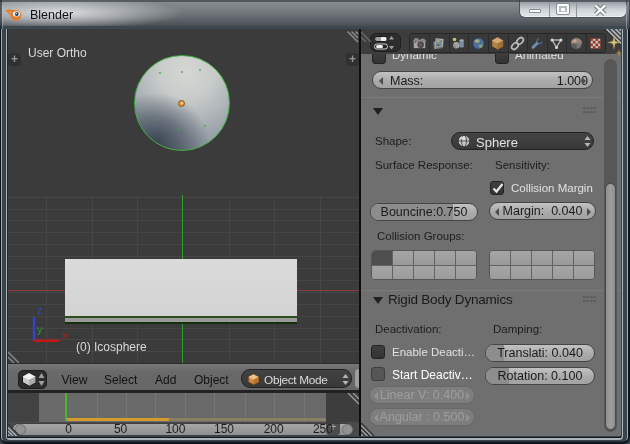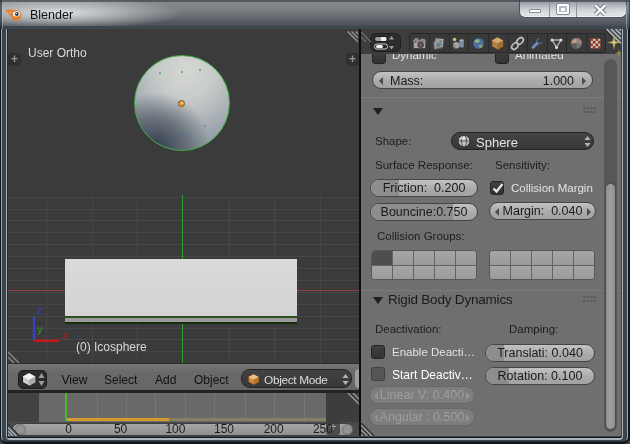--- a/index.html
+++ b/index.html
@@ -401,21 +401,21 @@
       <div class="abs" style="left:0;top:25px;width:244px;height:13.5px;overflow:hidden;">
         <div class="cb" style="left:11px;top:-4px;"></div>
         <div class="wlbl" style="left:31px;top:-5px;">Dynamic</div>
         <div class="cb" style="left:134px;top:-4px;"></div>
         <div class="wlbl" style="left:154px;top:-5px;">Animated</div>
       </div>
 
       <div class="pill" style="left:11px;top:42px;width:221px;">
         <span class="arl"></span>
         <span class="abs" style="left:17px;top:1px;">Mass:</span>
-        <span class="abs" style="right:18px;top:1px;">1.000</span>
+        <span class="abs" style="right:4px;top:1px;">1.000</span>
         <span class="arr"></span>
       </div>
 
       <div class="sepline" style="top:67.5px;"></div>
 
       <div class="tri" style="left:12px;top:79px;"></div>
       <div class="grip" style="left:222px;top:78px;"></div>
 
       <div class="lbl" style="left:14px;top:106px;">Shape:</div>
       <div class="abs" style="left:90px;top:103px;width:143px;height:18px;background:linear-gradient(to bottom,#444,#383838);border:1px solid #222;border-radius:9px;"></div>
@@ -427,24 +427,20 @@
       </svg>
       <div class="abs" style="left:115px;top:105.5px;font-size:13px;color:#e3e3e3;">Sphere</div>
       <svg class="abs" style="left:223px;top:106.5px" width="7" height="11" viewBox="0 0 7 11">
         <path d="M3.5 0 L6.5 4 L0.5 4 Z" fill="#b5b5b5"></path>
         <path d="M3.5 11 L6.5 7 L0.5 7 Z" fill="#b5b5b5"></path>
       </svg>
 
       <div class="lbl" style="left:14px;top:129.5px;">Surface Response:</div>
       <div class="lbl" style="left:134px;top:129.5px;">Sensitivity:</div>
 
-      <div class="pill" style="left:9px;top:150px;width:108px;">
-        <div class="fill" style="width:28px;"></div>
-        <span class="txt">Friction:&nbsp; 0.200</span>
-      </div>
 
       <div class="cb" style="left:129px;top:152px;"></div>
       <svg class="abs" style="left:131px;top:154px" width="12" height="11" viewBox="0 0 12 11">
         <path d="M1.5 5.5 L4.5 8.5 L10.5 1" stroke="#e8e8e8" stroke-width="2.2" fill="none"></path>
       </svg>
       <div class="wlbl" style="left:150px;top:152.5px;">Collision Margin</div>
 
       <div class="pill" style="left:9px;top:173.5px;width:108px;">
         <div class="fill" style="width:82px;"></div>
         <span class="txt">Bouncine:0.750</span>
@@ -482,21 +478,21 @@
           <div class="c" style="left:84px;top:15px"></div>
         </div>
 
       <div class="sepline" style="top:261px;"></div>
 
       <div class="tri" style="left:12px;top:268px;"></div>
       <div class="phdr" style="left:27px;top:263px;">Rigid Body Dynamics</div>
       <div class="grip" style="left:222px;top:267px;"></div>
 
       <div class="lbl" style="left:14px;top:294px;">Deactivation:</div>
-      <div class="lbl" style="left:148px;top:294px;">Damping:</div>
+      <div class="lbl" style="left:132px;top:294px;">Damping:</div>
 
       <div class="cb" style="left:10px;top:316px;"></div>
       <div class="wlbl" style="left:31px;top:316.5px;">Enable Deacti…</div>
       <div class="pill" style="left:124px;top:315px;width:110px;">
         <div class="fill" style="width:18px;"></div>
         <span class="txt">Translati: 0.040</span>
       </div>
 
       <div class="cb" style="left:10px;top:338px;background:#565656;border-color:#3f3f3f;"></div>
       <div class="abs" style="left:31px;top:338.5px;font-size:12px;color:#ffffff;">Start Deactiv…</div>

